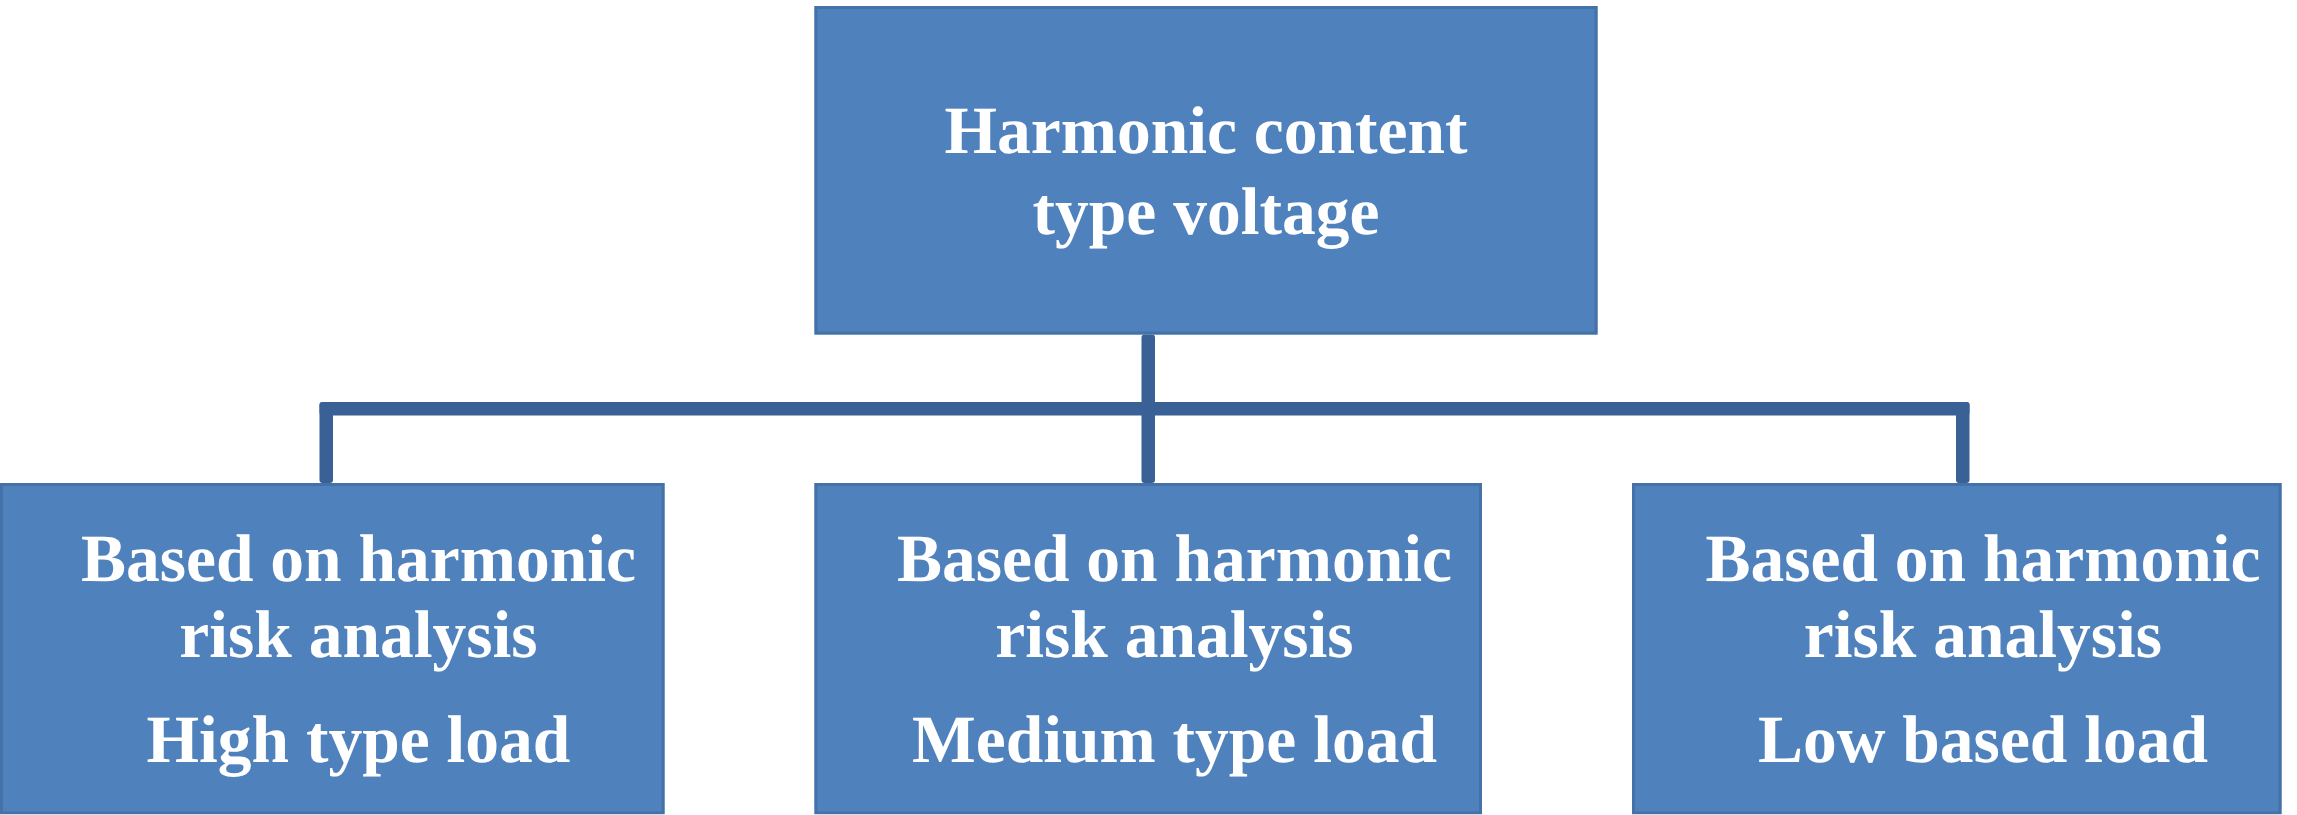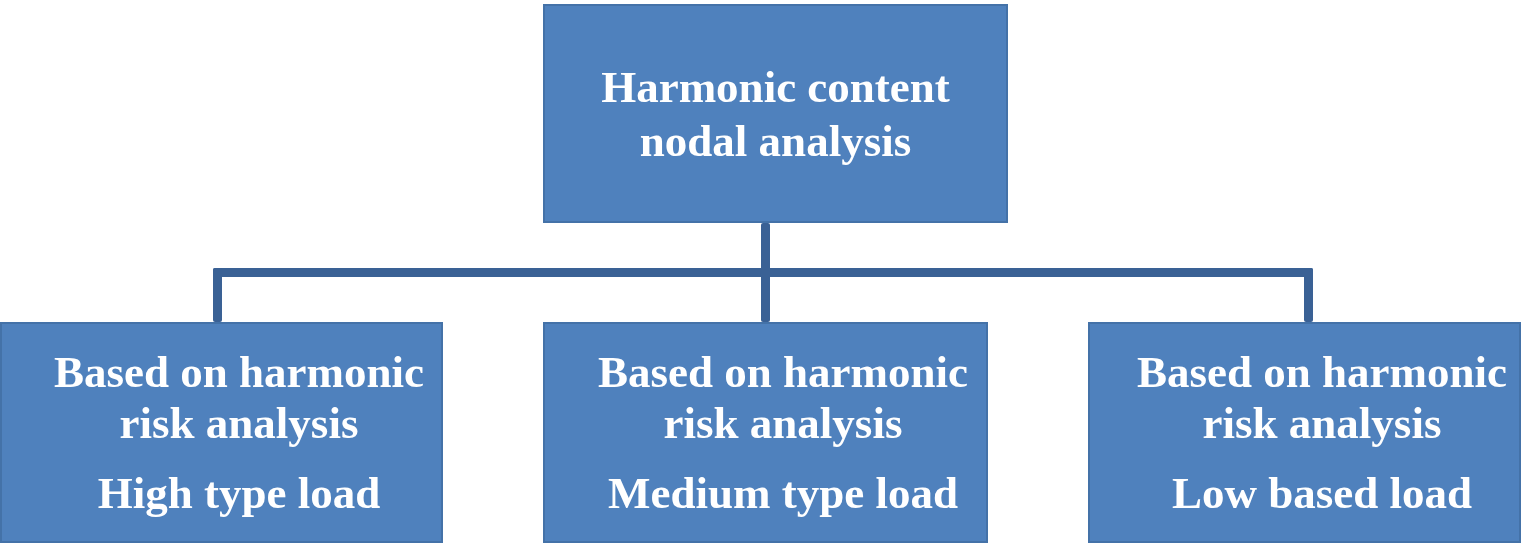--- a/index.html
+++ b/index.html
@@ -28,21 +28,21 @@
     color: var(--text-color);
     font-weight: bold;
     display: flex;
     flex-direction: column;
     align-items: center;
     justify-content: center;
     text-align: center;
   }
   .root-box {
     left: 543px; top: 4px;
-    width: 465px; height: 219px;
+    width: 522px; height: 219px;
     font-size: 45px;
     line-height: 54px;
   }
   .child-box {
     top: 322px;
     height: 221px;
     font-size: 45px;
     line-height: 51px;
     padding-left: 35px;
   }
@@ -66,21 +66,21 @@
 <div class="canvas">
 
   <div class="conn conn-center-v"></div>
   <div class="conn conn-h"></div>
   <div class="conn conn-left-v"></div>
   <div class="conn conn-right-v"></div>
 
   <div class="box root-box">
     <div>
       <div>Harmonic content</div>
-      <div>nodal analysis</div>
+      <div>type voltage</div>
     </div>
   </div>
 
   <div class="box child-box child-box-1">
     <div>
       <div>Based on harmonic</div>
       <div>risk analysis</div>
     </div>
     <div class="load-type-label">High type load</div>
   </div>

